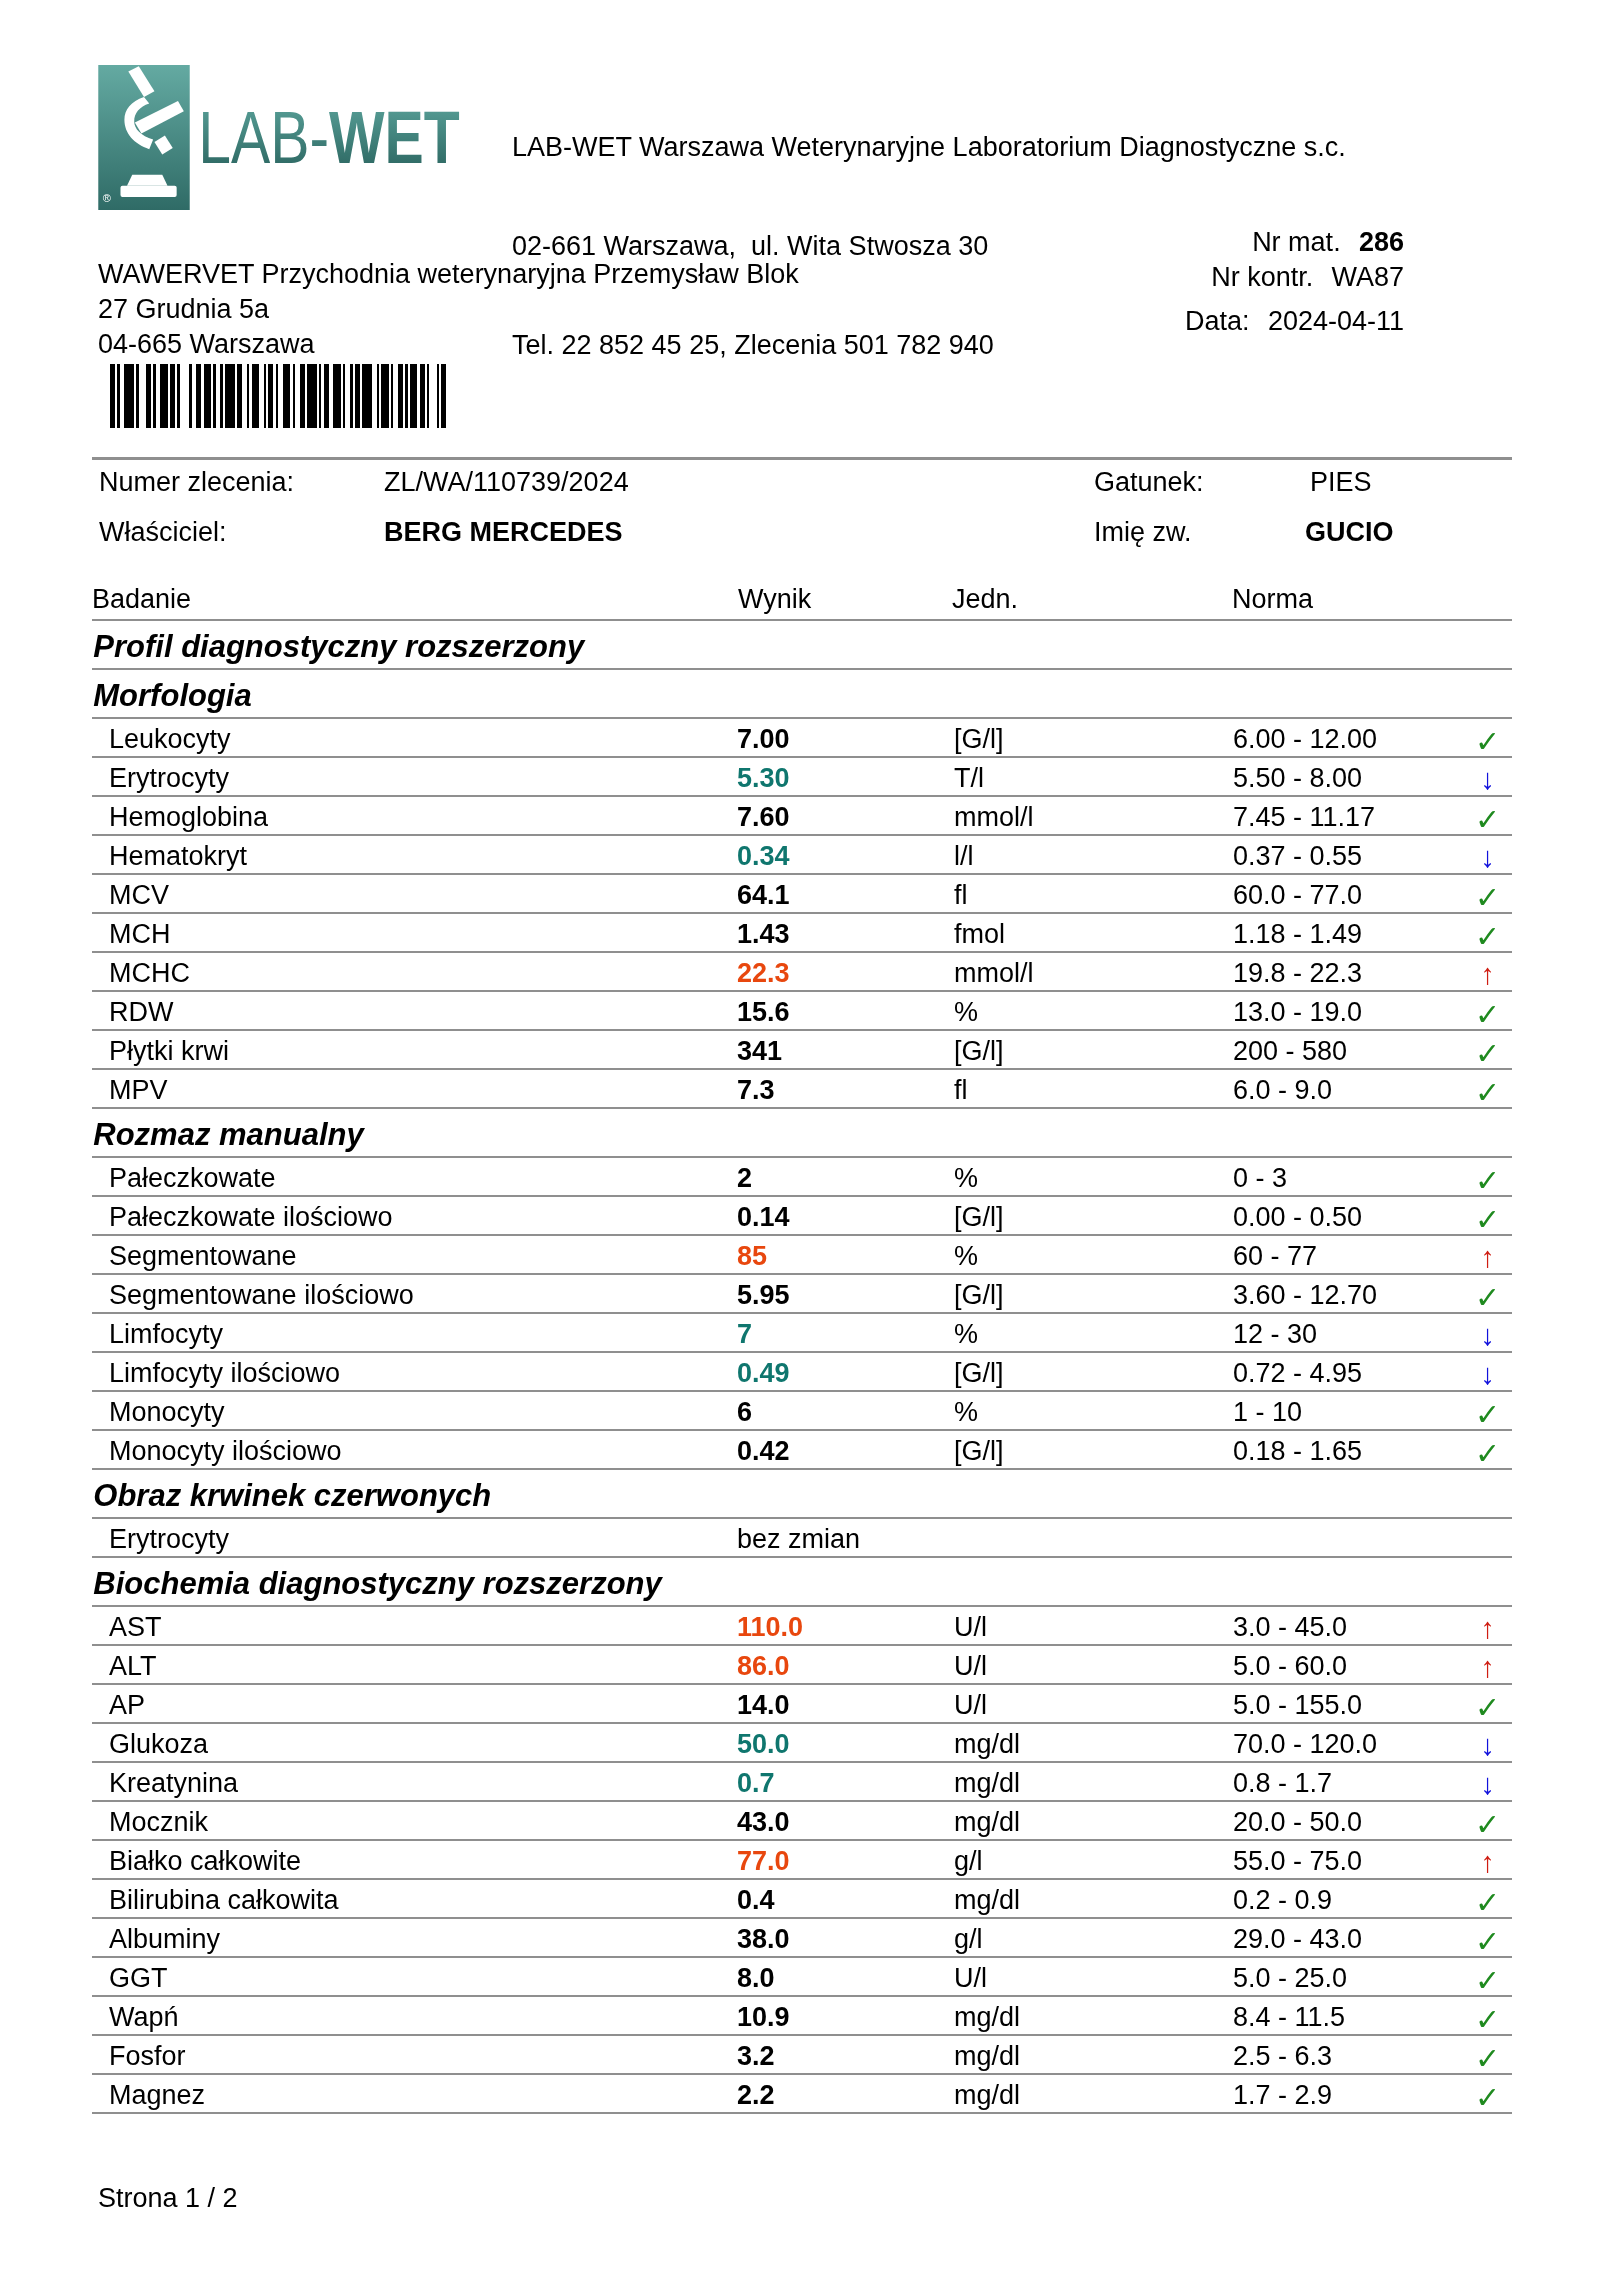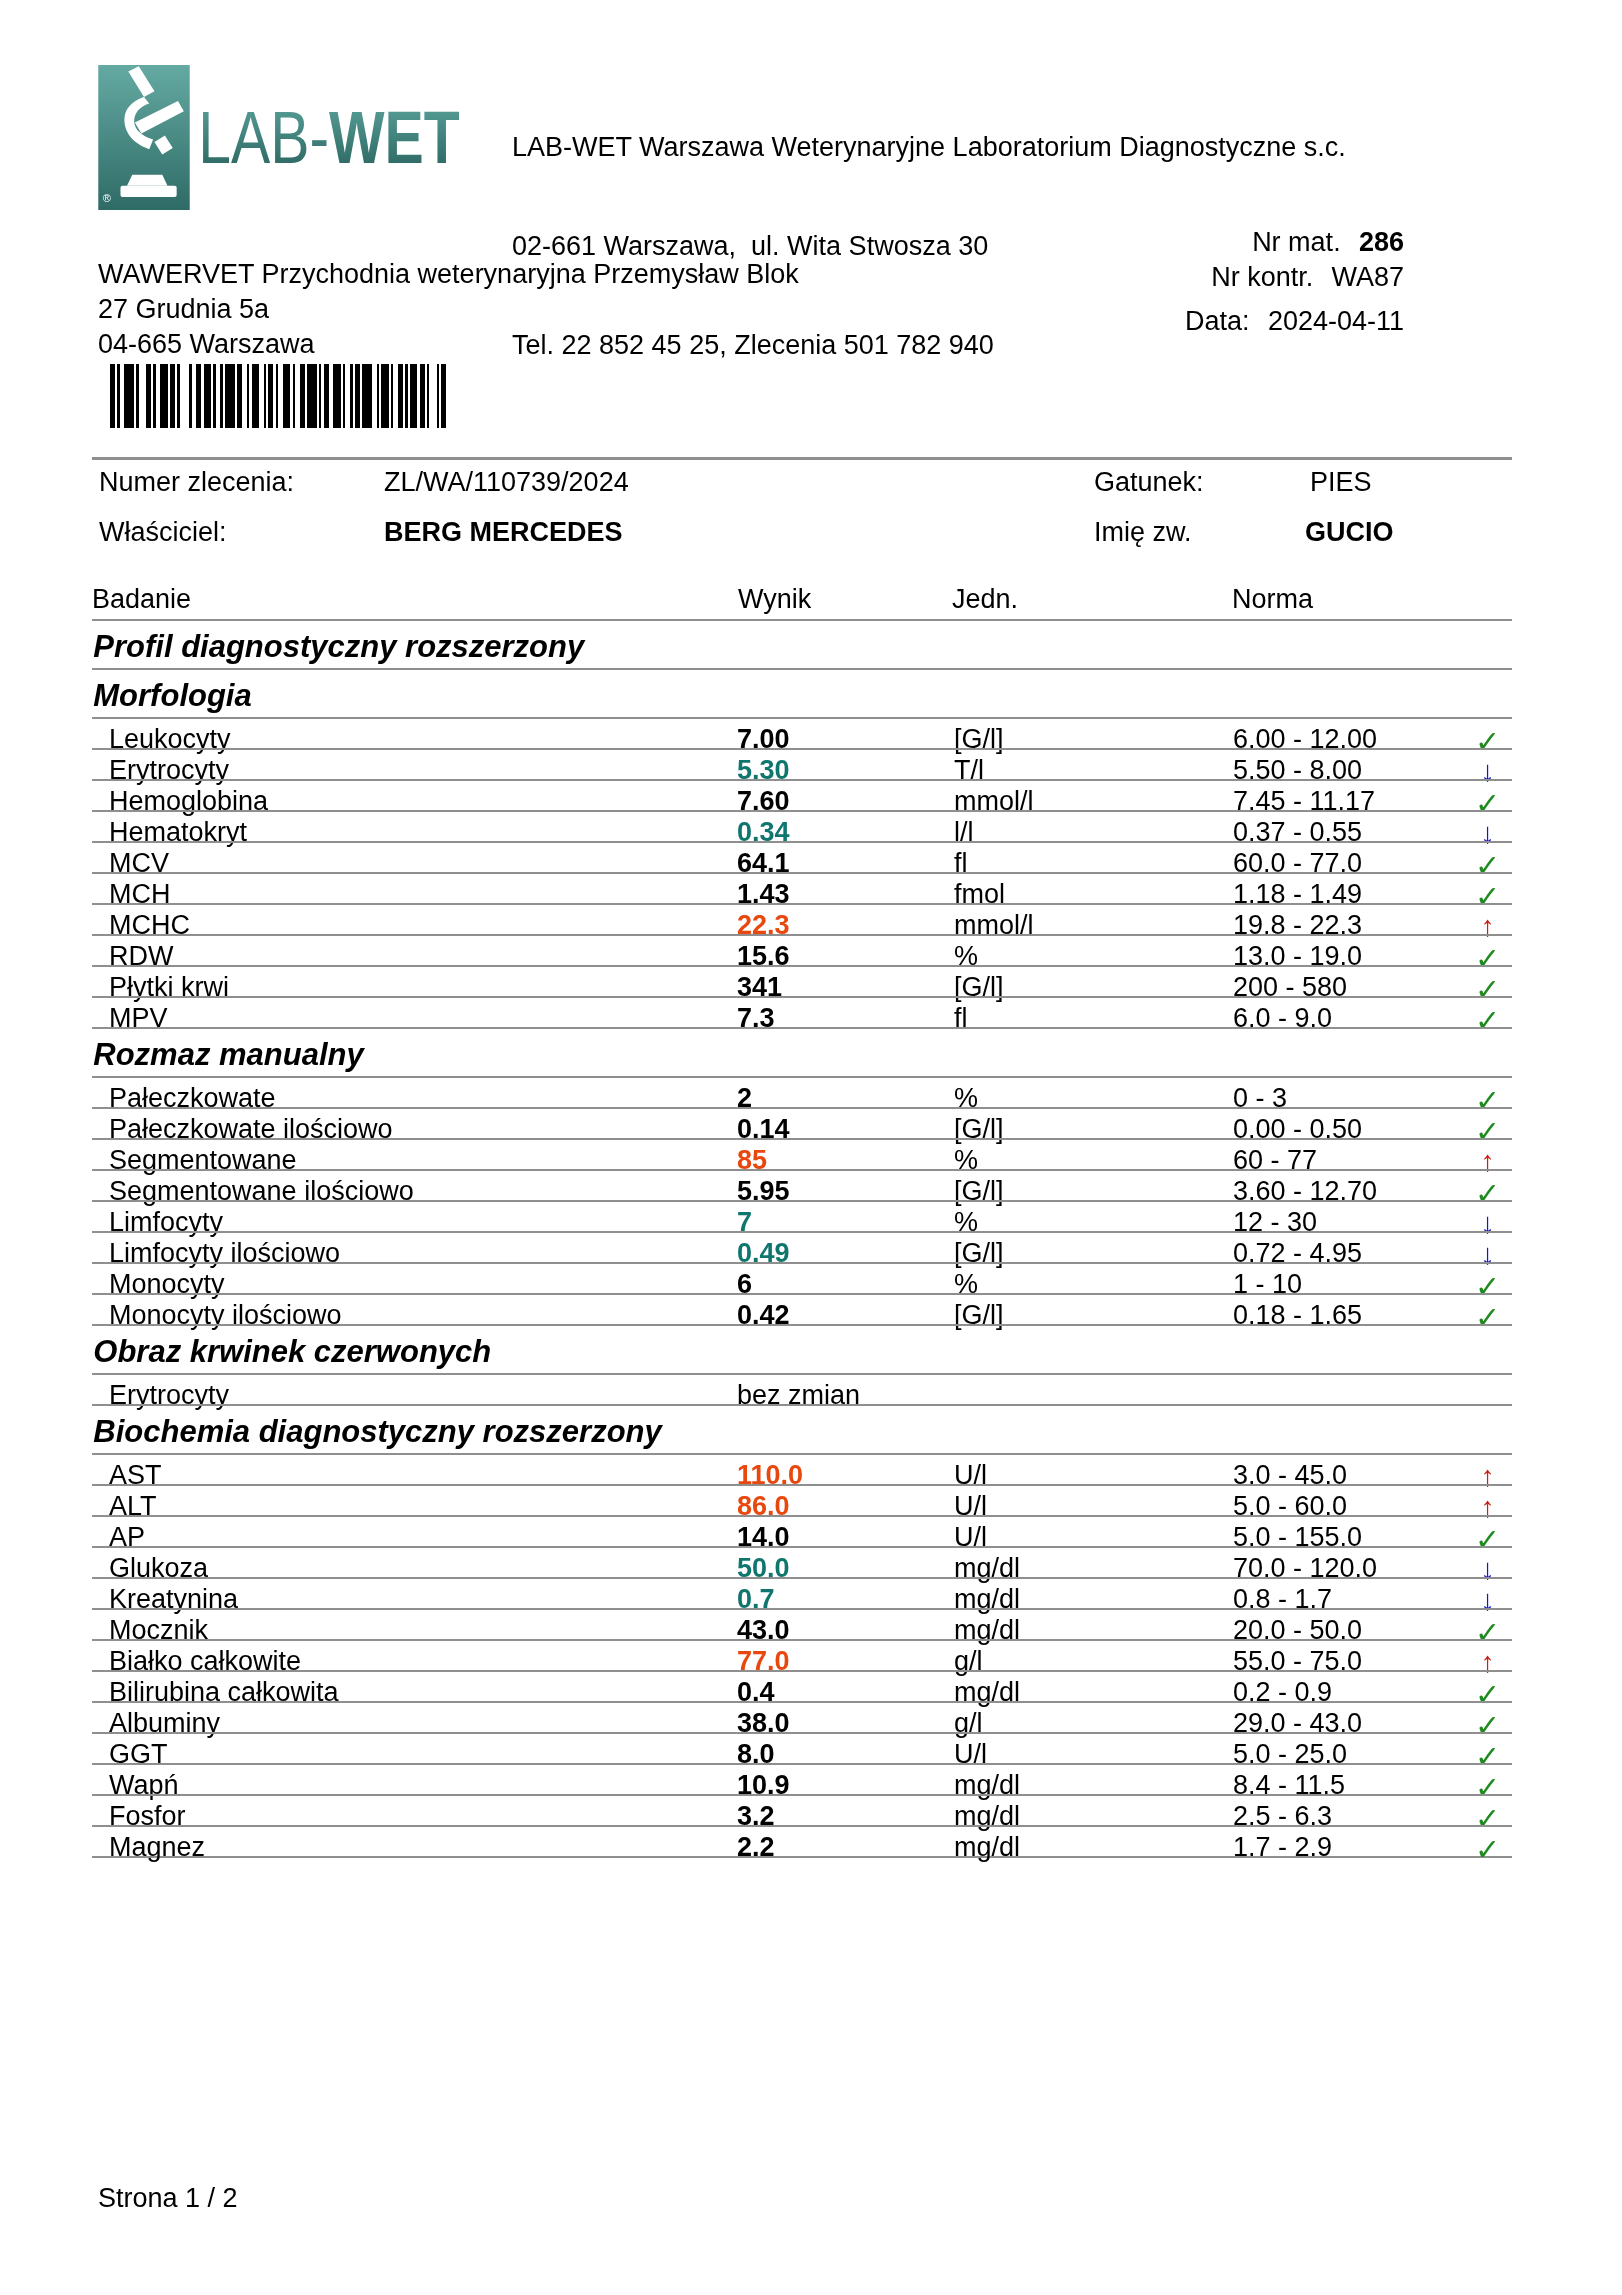--- a/index.html
+++ b/index.html
@@ -23,21 +23,21 @@
   .barcode .br{background:#000;}
   .barcode .sp{background:transparent;}
   
   .divider{position:absolute;left:92px;top:457px;width:1420px;height:2.6px;background:#8f8f8f;}
   .abs{position:absolute;font-size:27px;white-space:nowrap;}
   .bold{font-weight:bold;}
   
   .results{position:absolute;left:92px;top:619px;width:1420px;border-bottom:2px solid #8f8f8f;}
   .section{position:relative;height:49px;border-top:2px solid #8f8f8f;box-sizing:border-box;
            font-size:31px;font-weight:bold;font-style:italic;padding-top:7.9px;padding-left:1.3px;}
-  .row{position:relative;height:31px;border-top:2px solid #8f8f8f;box-sizing:border-box;font-size:27px;}
+  .row{position:relative;height:39px;border-top:2px solid #8f8f8f;box-sizing:border-box;font-size:27px;}
   .row span{position:absolute;top:5.2px;white-space:nowrap;}
   .c-name{left:17px;}
   .c-result{left:645px;font-weight:bold;}
   .c-result.r-low{color:#0f766e;}
   .c-result.r-high{color:#e8470e;}
   .c-result.r-plain{font-weight:normal;}
   .c-unit{left:862px;}
   .c-norm{left:1141px;}
   .c-flag{left:1376px;width:39px;text-align:center;top:2.6px;}
   .c-flag.f-ok{color:#1f8a1f;font-size:30px;}

